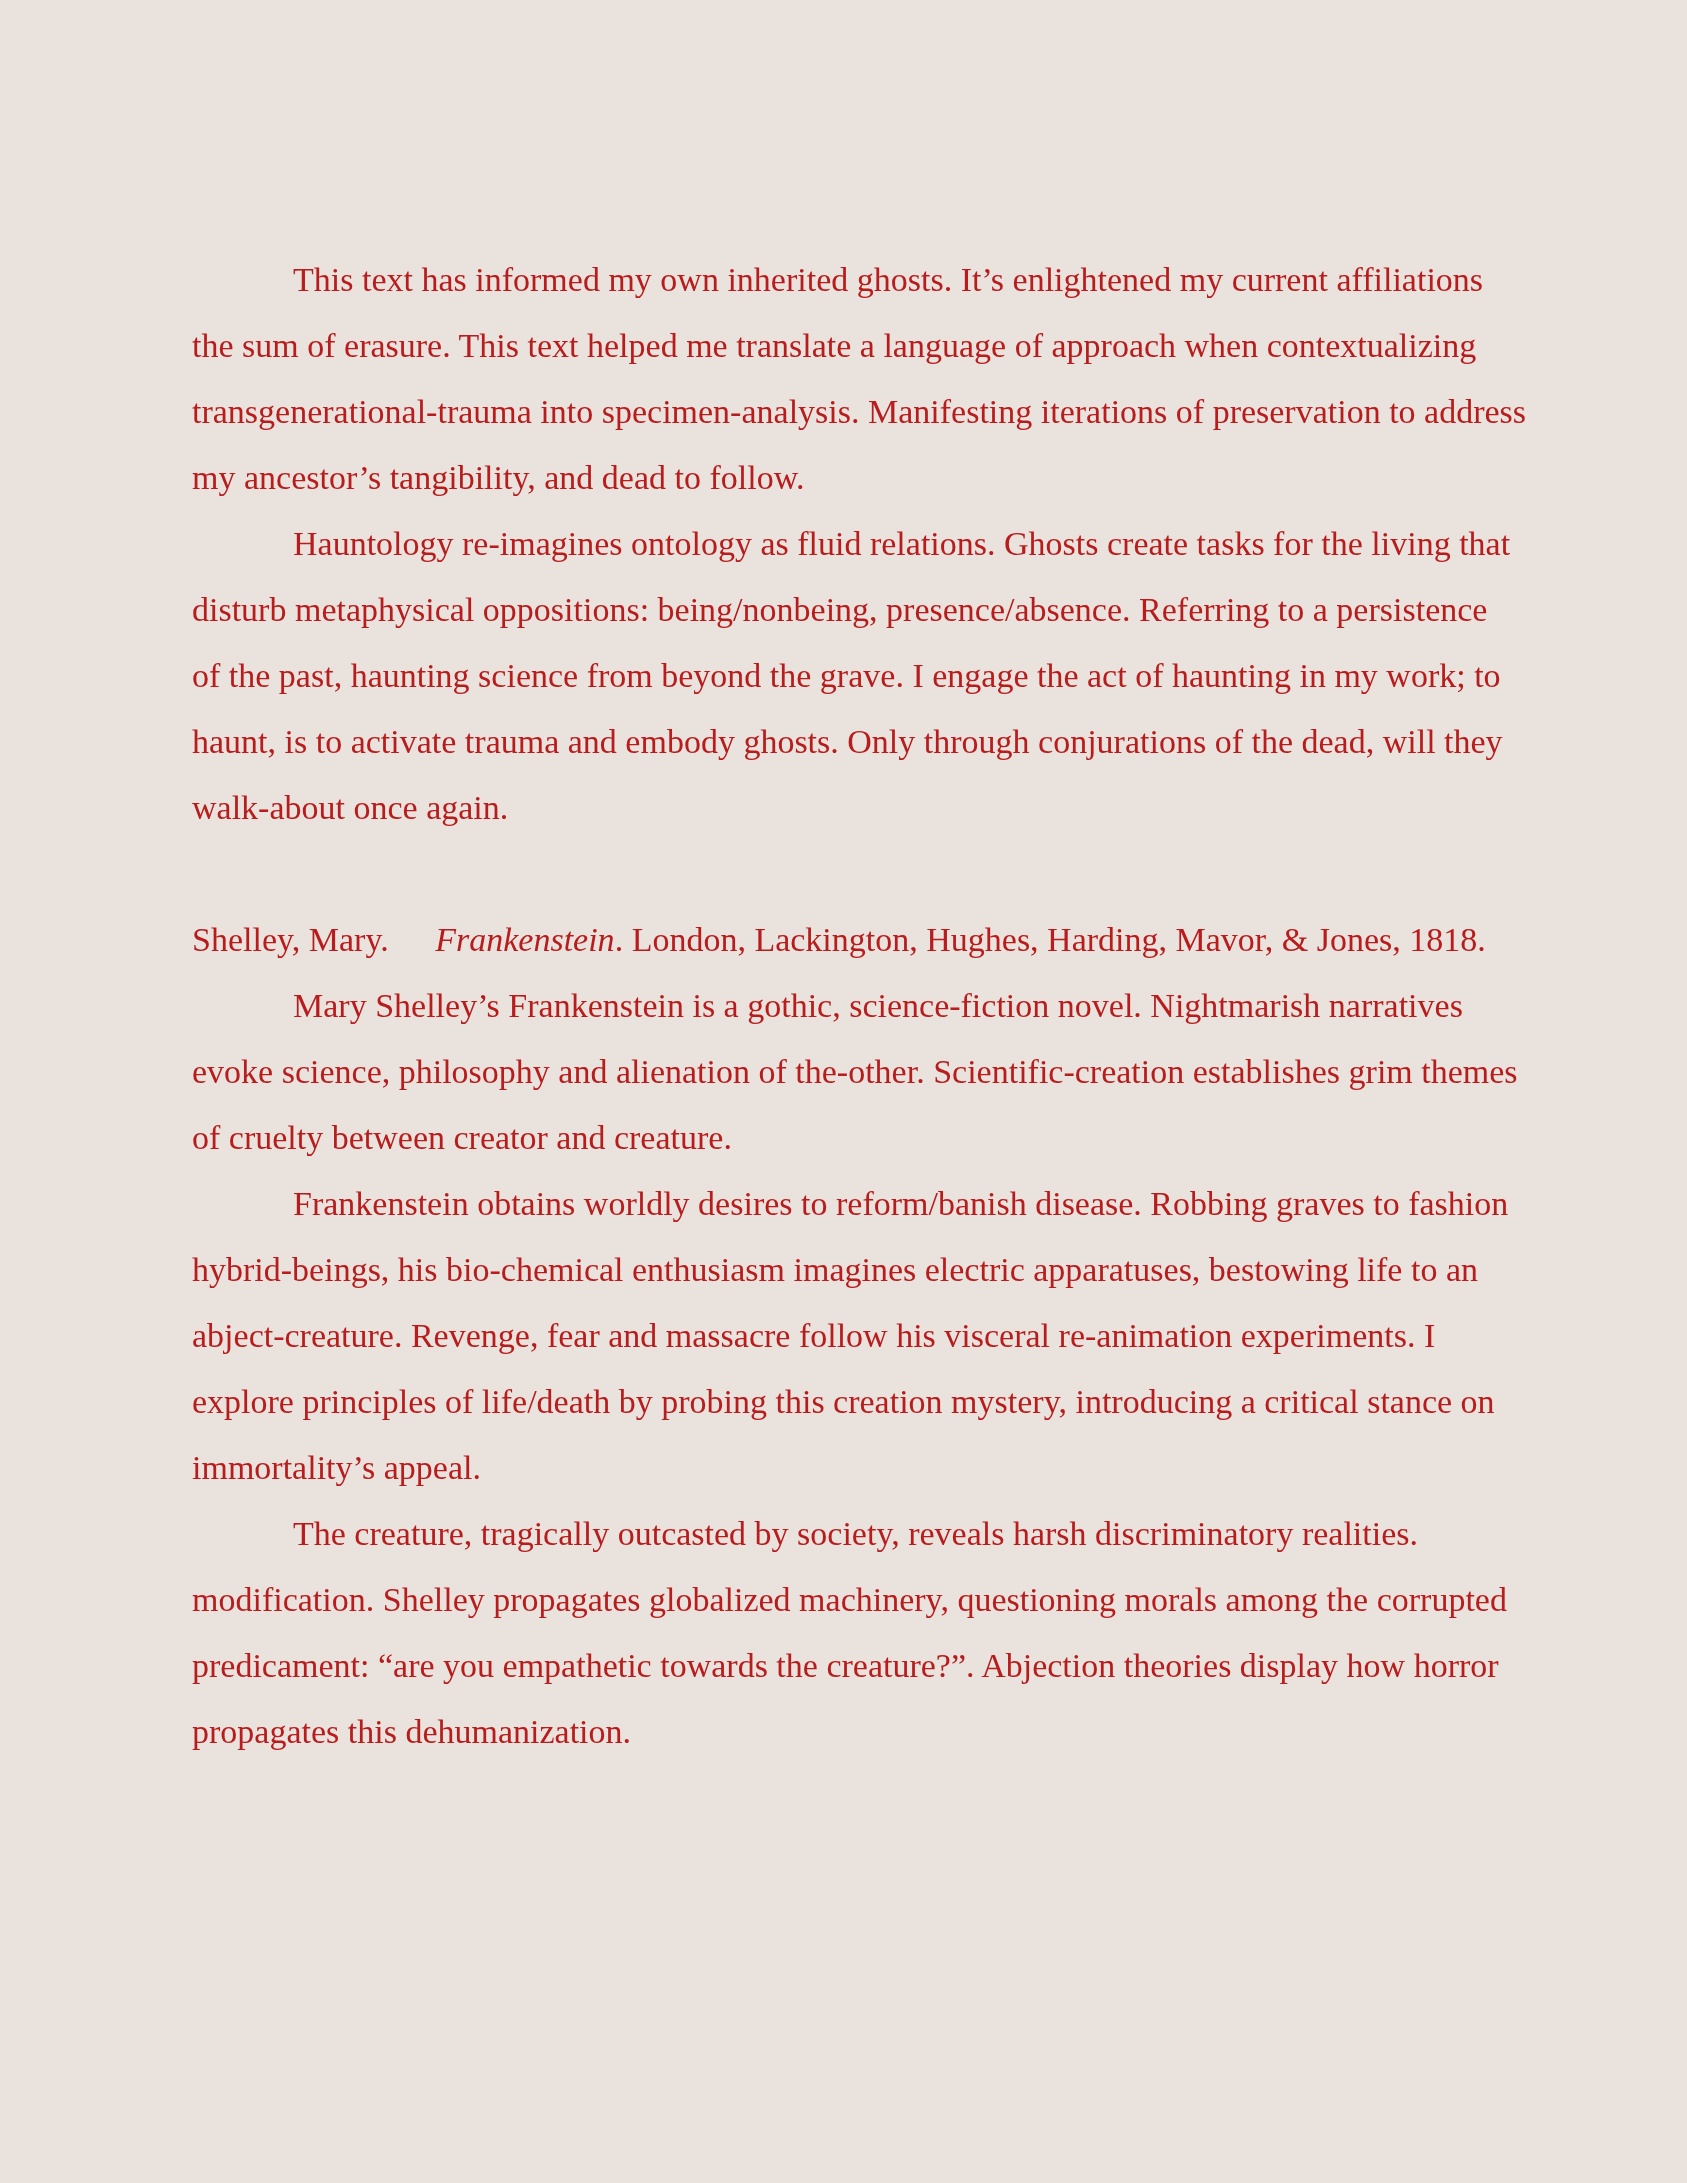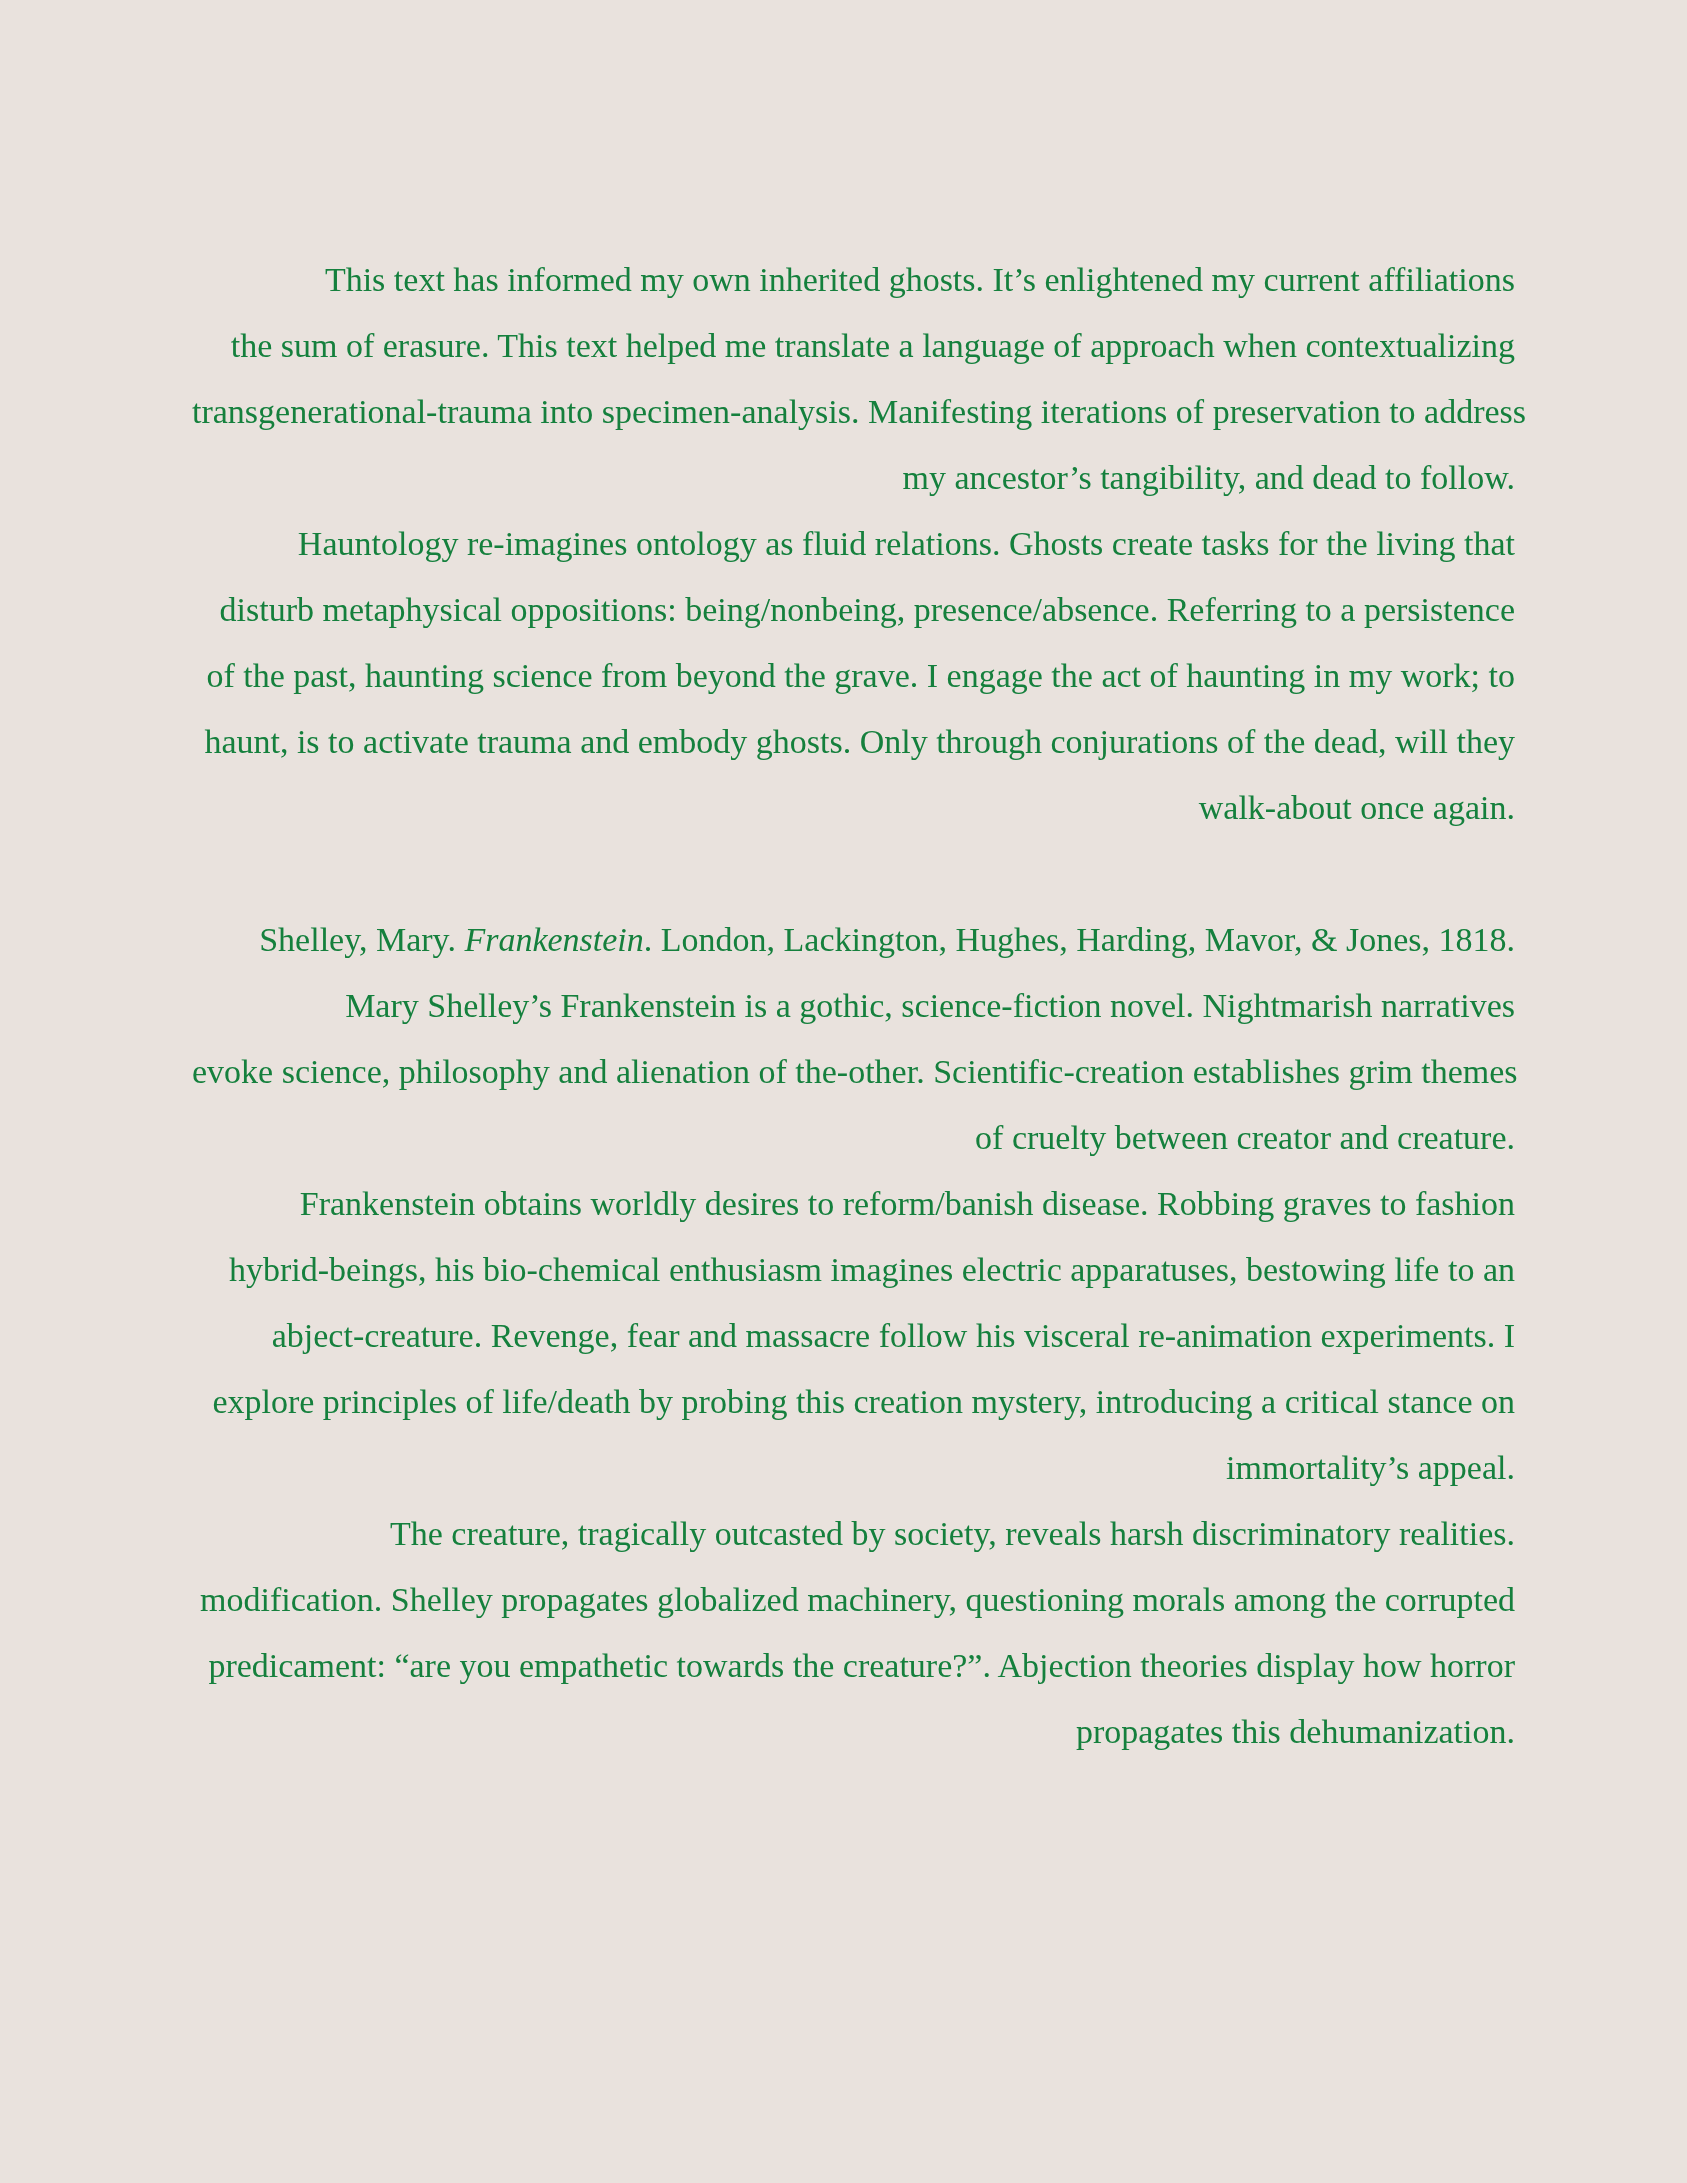--- a/index.html
+++ b/index.html
@@ -21,27 +21,27 @@
     width: 1323px;
     font-family: "Liberation Serif", "DejaVu Serif", serif;
     font-size: 34px;
     line-height: 66px;
     color: #6c6660;
     font-weight: 400;
   }
   .line { white-space: pre; }
   .indent { text-indent: 101px; }
   .blank-line { height: 66px; }
-  .italic { font-style: italic; }
+  .italic { font-style: italic; margin-left: 38px; }
 </style>
 </head>
 <body style="background-color: rgb(233, 226, 221);">
 
 <div class="page">
-  <div class="text-block" style="color: #15803d; text-align: right;">
+  <div class="text-block" style="color: #b91c1c;">
 
     <div class="para">
       <div class="line indent">This text has informed my own inherited ghosts. It’s enlightened my current affiliations</div>
       <div class="line">the sum of erasure. This text helped me translate a language of approach when contextualizing</div>
       <div class="line">transgenerational-trauma into specimen-analysis. Manifesting iterations of preservation to address</div>
       <div class="line">my ancestor’s tangibility, and dead to follow.</div>
     </div>
 
     <div class="para">
       <div class="line indent">Hauntology re-imagines ontology as fluid relations. Ghosts create tasks for the living that</div>

